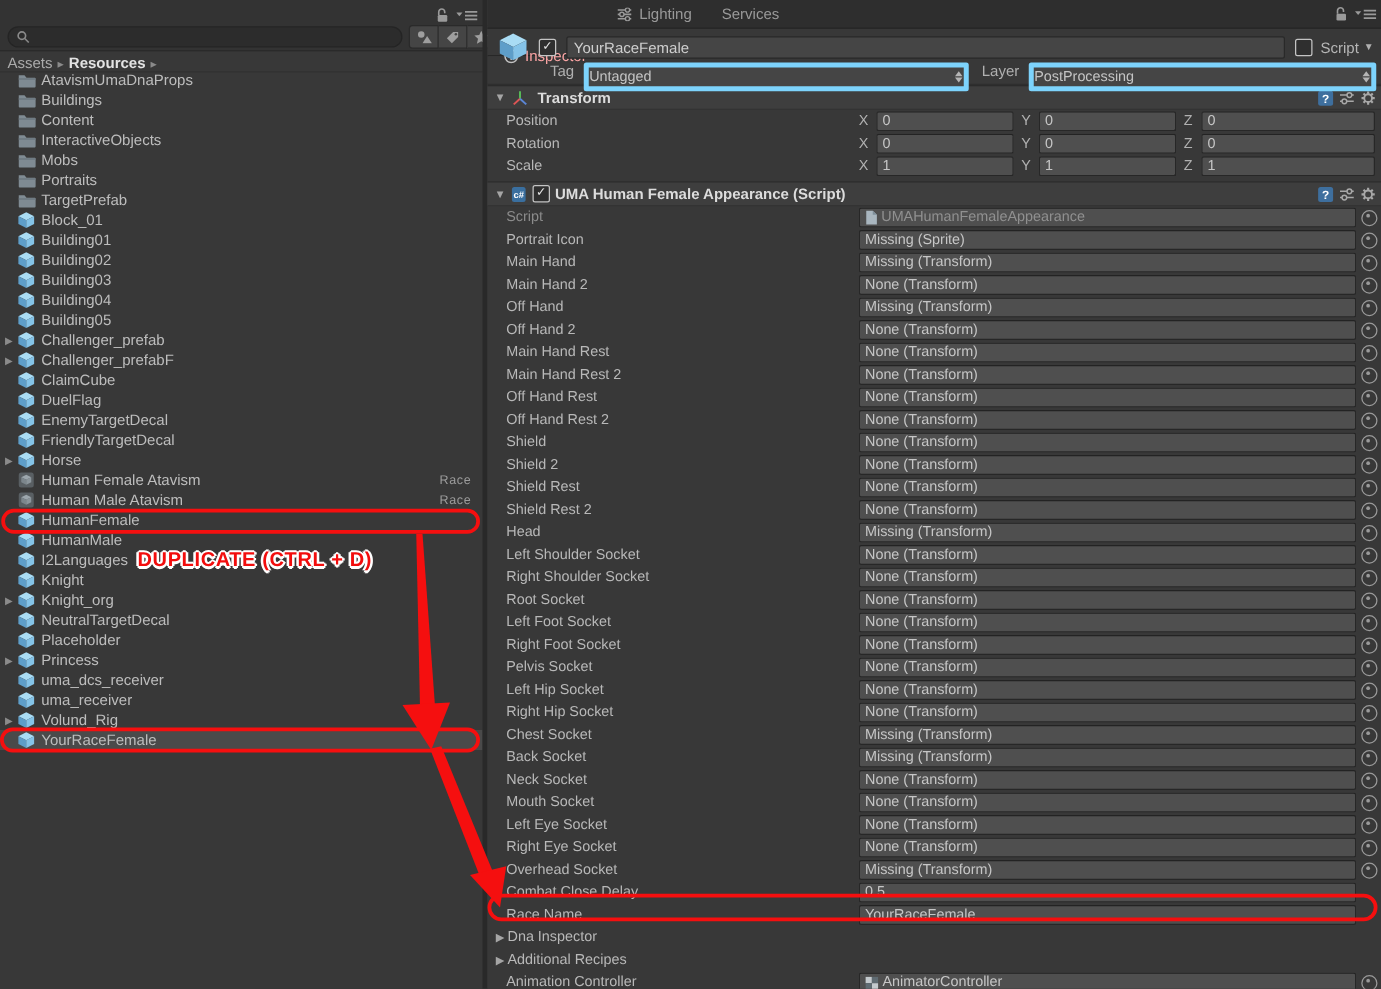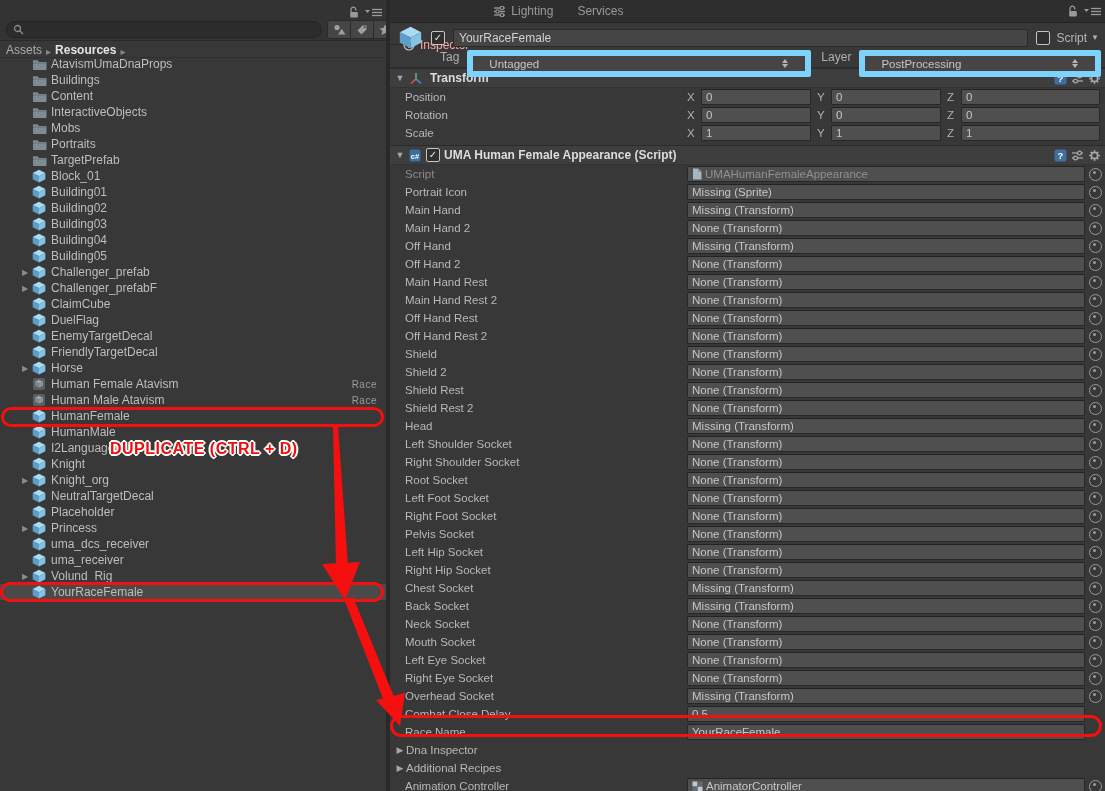--- a/index.html
+++ b/index.html
@@ -20,21 +20,21 @@
   .filterbtns{display:flex;margin-left:5px;}
   .filterbtn{width:22px;height:17px;background:#454545;border:1px solid #2a2a2a;border-left:none;
     display:flex;align-items:center;justify-content:center;}
   .filterbtn:first-child{border-left:1px solid #2a2a2a;border-radius:3px 0 0 3px;}
   .filterbtn:last-child{border-radius:0 3px 3px 0;}
   .pp-breadcrumb{height:16px;display:flex;align-items:flex-end;padding-left:6px;gap:4px;
     background:#383838;border-bottom:1px solid #303030;color:#ababab;}
   .pp-breadcrumb .bc-cur{color:#e3e3e3;font-weight:bold;}
   .bc-sep{color:#8a8a8a;font-size:10px;}
   #project-list{position:absolute;top:56px;left:0;right:0;}
-  .p-row{height:16px;display:flex;align-items:center;padding-left:18px;white-space:nowrap;}
+  .p-row{height:16px;display:flex;align-items:center;padding-left:0;white-space:nowrap;}
   .p-row.sel{background:#4a4a4a;}
   .p-arrow{flex:0 0 14px;font-size:8px;color:#8b8b8b;text-align:center;}
   .p-icon{flex:0 0 16px;display:flex;align-items:center;}
   .p-label{margin-left:3px;color:#bdbdbd;}
   .p-tag{margin-left:auto;margin-right:9px;font-size:10px;color:#9c9c9c;letter-spacing:0.5px;}
   
   #panel-divider{position:absolute;left:386px;top:0;width:4px;height:791px;background:#292929;}
   
   #inspector-panel{position:absolute;left:390px;top:0;width:715px;height:791px;background:#383838;}
   .tabbar{height:22px;background:#2e2e2e;border-bottom:1px solid #242424;display:flex;align-items:stretch;position:relative;}
@@ -44,22 +44,22 @@
   .go-header{height:44px;position:relative;border-bottom:1px solid #2e2e2e;}
   .name-row{position:absolute;left:6px;right:4px;top:5px;height:19px;display:flex;align-items:center;}
   .checkbox{width:12px;height:12px;background:#2f2f2f;border:1px solid #c4c4c4;border-radius:2px;
     display:inline-flex;align-items:center;justify-content:center;font-size:10px;color:#e6e6e6;line-height:10px;flex:0 0 auto;}
   .namefield{flex:1;height:16px;margin:0 8px;background:#454545;border:1px solid #292929;border-radius:2px;
     padding:0 5px;line-height:16px;color:#cfcfcf;}
   .static-label{margin:0 4px 0 6px;color:#b5b5b5;}
   .static-caret{font-size:8px;color:#b0b0b0;margin-right:2px;}
   .tagrow{position:absolute;left:6px;right:4px;top:27px;height:15px;display:flex;align-items:flex-start;margin-left:44px;}
   .tagrow .lbl{color:#b0b0b0;}
-  .dropdown{height:15px;background:#454545;border:6px solid #7dd3fc;border-radius:2px;display:flex;align-items:center;
-    padding:0 16px;color:#c4c4c4;font-size:11.5px;}
+  .dropdown{height:15px;background:#454545;border:4px solid #7dd3fc;border-radius:2px;display:flex;align-items:center;
+    padding:0 0;color:#c4c4c4;font-size:11.5px;}
   .dropdown .ddval{flex:1;overflow:hidden;}
   .tagdd{width:300px;margin:0 10px 0 8px;}
   .layerdd{flex:1;margin-left:8px;}
   .dd-arrows{width:7px;height:9px;position:relative;flex:0 0 auto;}
   .dd-arrows::before,.dd-arrows::after{content:"";position:absolute;left:0;border-left:3.5px solid transparent;border-right:3.5px solid transparent;}
   .dd-arrows::before{top:0;border-bottom:4px solid #b5b5b5;}
   .dd-arrows::after{bottom:0;border-top:4px solid #b5b5b5;}
   .comp-header{height:18px;background:#3e3e3e;border-top:1px solid #2b2b2b;border-bottom:1px solid #333333;
     display:flex;align-items:center;padding:0 4px;}
   .foldout{font-size:9px;color:#a5a5a5;width:12px;text-align:center;flex:0 0 auto;}

